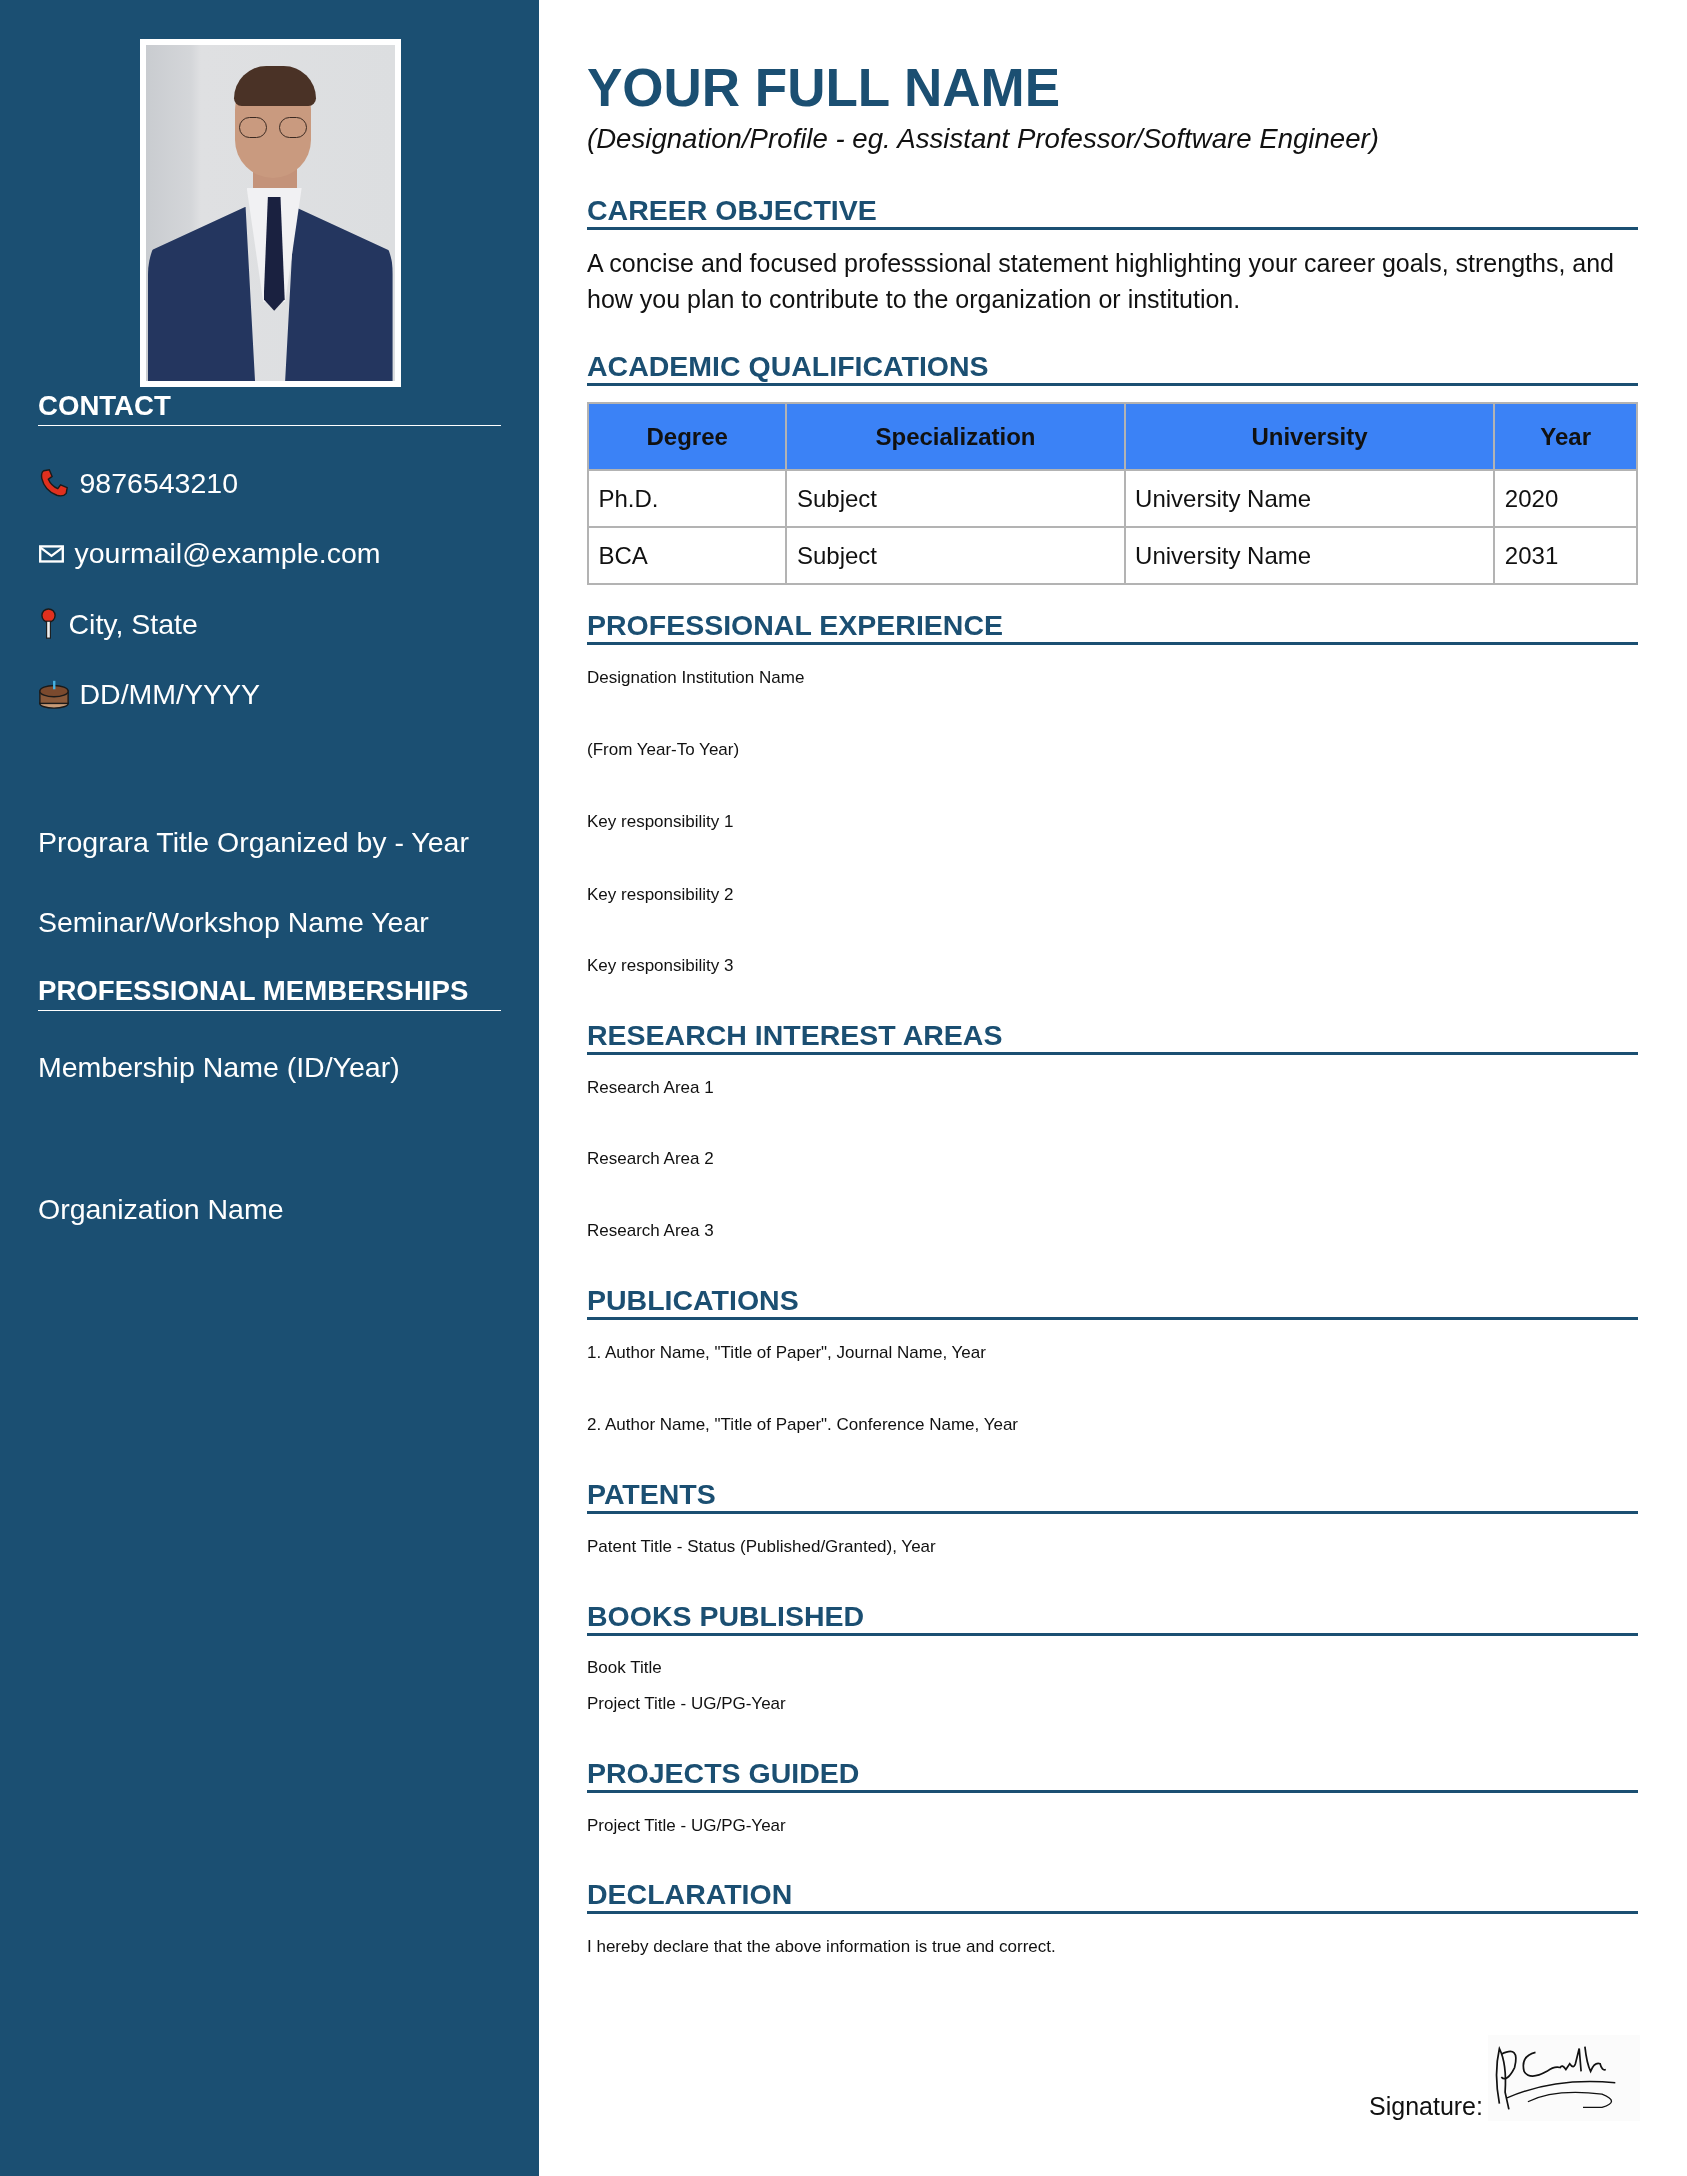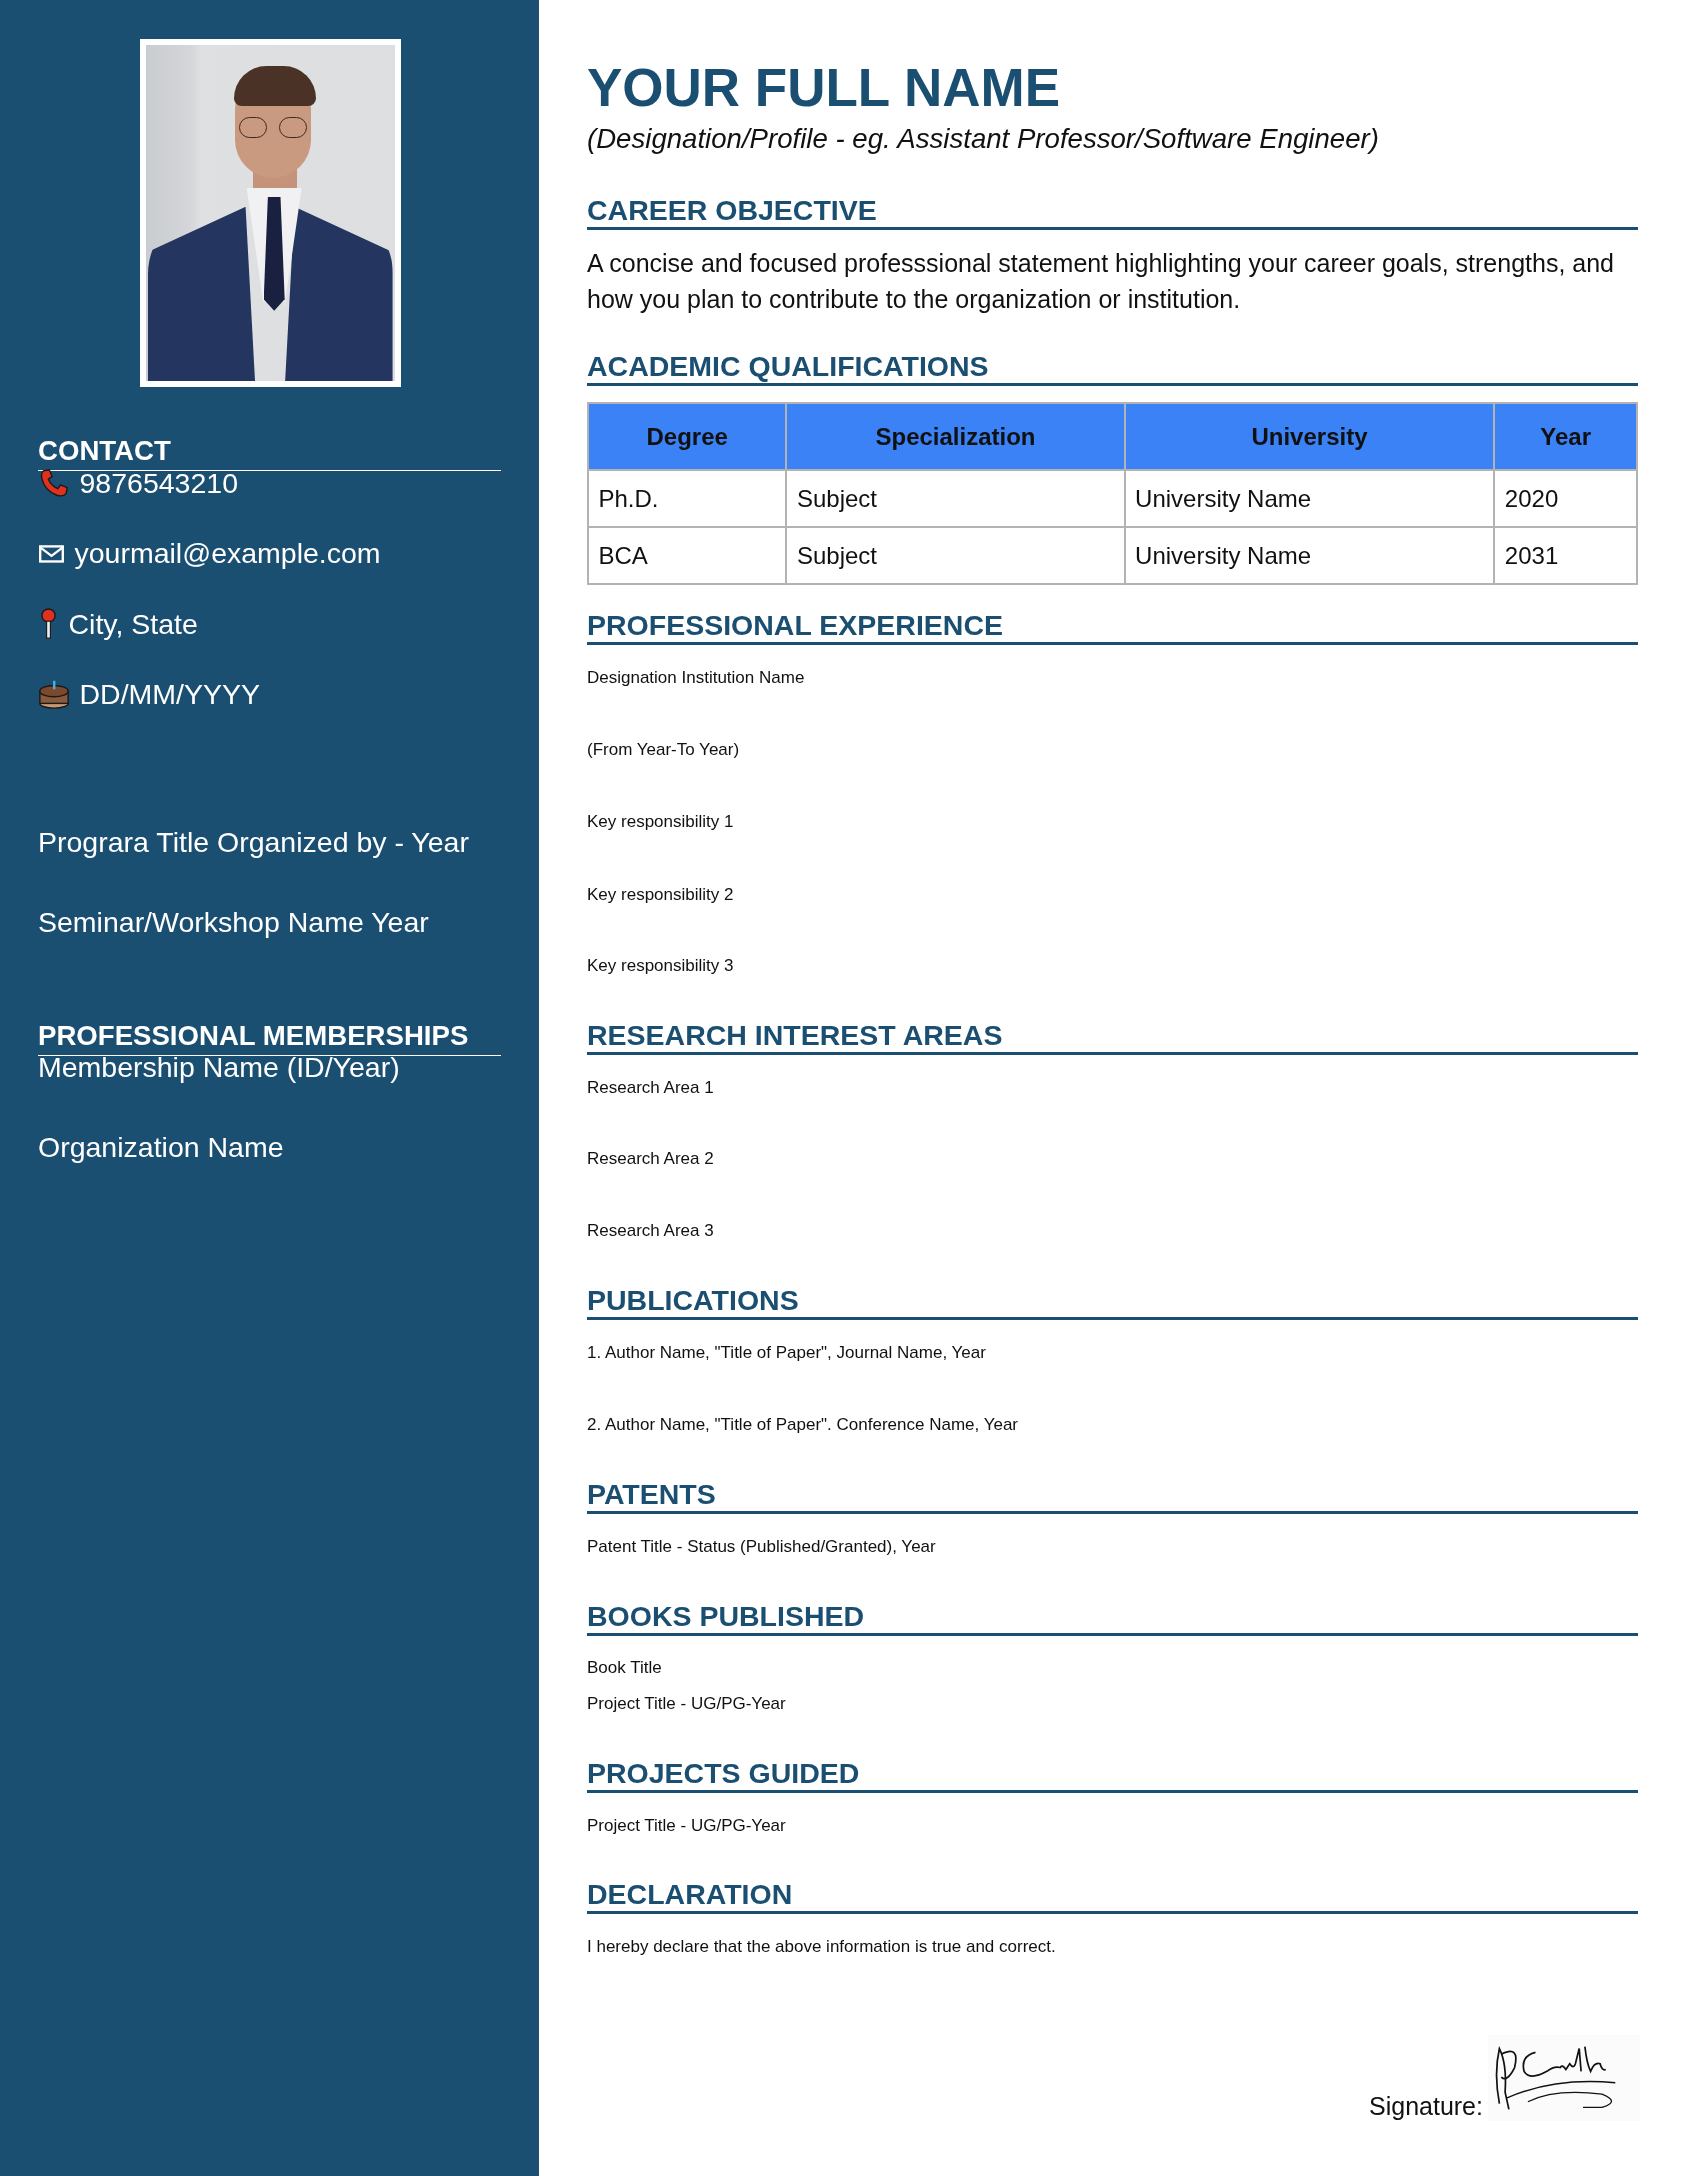--- a/index.html
+++ b/index.html
@@ -12,21 +12,21 @@
     background: linear-gradient(90deg, #c9ccd0 0%, #d4d6d9 18%, #dfe0e2 22%, #dcdee0 100%); }
   .photo .head { position: absolute; left: 89px; top: 30px; width: 76px; height: 103px; border-radius: 38px 38px 42px 42px; background: #c99a7f; }
   .photo .hair { position: absolute; left: 88px; top: 21px; width: 82px; height: 40px; border-radius: 40px 40px 9.5px 9.5px; background: #4a3226; }
   .photo .glasses { position: absolute; left: 93px; top: 72px; width: 70px; height: 21px; }
   .photo .glasses span { position: absolute; top: 0; width: 28.5px; height: 21px; border: 1.9px solid #3b2a22; border-radius: 11.4px; }
   .photo .neck { position: absolute; left: 107px; top: 124px; width: 44px; height: 38px; background: #c4937a; }
   .photo .shirt { position: absolute; left: 101px; top: 143px; width: 55px; height: 114px; background: #f1f1f3; clip-path: polygon(0 0,100% 0,70% 100%,30% 100%); }
   .photo .suit { position: absolute; left: 1.9px; top: 162px; width: 245px; height: 181px; background: #24365f; border-radius: 67px 67px 0 0; clip-path: polygon(0 25%, 40% 0, 44% 100%, 56% 100%, 60% 0, 100% 25%, 100% 100%, 0 100%); }
   .photo .tie { position: absolute; left: 118px; top: 152px; width: 21px; height: 114px; background: #1a2140; clip-path: polygon(20% 0,80% 0,100% 90%,50% 100%,0 90%); }
 
-  .side-h { position: absolute; left: 38px; width: 463px; font-weight: bold; font-size: 27.6px; line-height: 32px; border-bottom: 1.9px solid #ffffff; padding-bottom: 2.9px; white-space: nowrap; margin-top: 45px; }
+  .side-h { position: absolute; left: 38px; width: 463px; font-weight: bold; font-size: 27.6px; line-height: 32px; border-bottom: 1.9px solid #ffffff; padding-bottom: 2.9px; white-space: nowrap; }
   .side-item { position: absolute; left: 38px; font-size: 28.5px; line-height: 34px; white-space: nowrap; display: flex; align-items: center; gap: 9.5px; }
   .side-icon { display: inline-block; width: 32px; height: 32px; flex: 0 0 auto; }
 
   .main { position: absolute; left: 587px; top: 0; width: 1051px; }
   .name { position: absolute; left: 0; top: 57px; font-size: 53px; font-weight: bold; color: #1b4f72; line-height: 61px; white-space: nowrap; }
   .subtitle { position: absolute; left: 0; top: 122px; font-size: 27.6px; font-style: italic; line-height: 34px; white-space: nowrap; color: #111; }
   .sec-h { position: absolute; left: 0; width: 1051px; font-size: 28.5px; font-weight: bold; color: #1b4f72; line-height: 34px; border-bottom: 3.8px solid #1b4f72; white-space: nowrap; padding-bottom: 0; }
   .txt { position: absolute; left: 0; font-size: 17px; line-height: 30px; white-space: nowrap; color: #111; }
   .para { position: absolute; left: 0; width: 1051px; font-size: 25px; line-height: 36px; color: #111; }
 
@@ -98,21 +98,21 @@
         </svg>
     </span>
     <span>DD/MM/YYYY</span>
   </div>
 
   <div class="side-item" style="top:825px">Prograra Title Organized by - Year</div>
   <div class="side-item" style="top:905px">Seminar/Workshop Name Year</div>
 
   <div class="side-h" style="top:975px">PROFESSIONAL MEMBERSHIPS</div>
   <div class="side-item" style="top:1050px">Membership Name (ID/Year)</div>
-  <div class="side-item" style="top:1130px">Organization Name</div>
+  <div class="side-item" style="top:1192px">Organization Name</div>
 </aside>
 
 <main class="main">
   <h1 class="name">YOUR FULL NAME</h1>
   <div class="subtitle">(Designation/Profile - eg. Assistant Professor/Software Engineer)</div>
 
   <h2 class="sec-h" style="top:193px">CAREER OBJECTIVE</h2>
   <p class="para" style="top:245px">A concise and focused professsional statement highlighting your career goals, strengths, and how you plan to contribute to the organization or institution.</p>
 
   <h2 class="sec-h" style="top:349px">ACADEMIC QUALIFICATIONS</h2>

